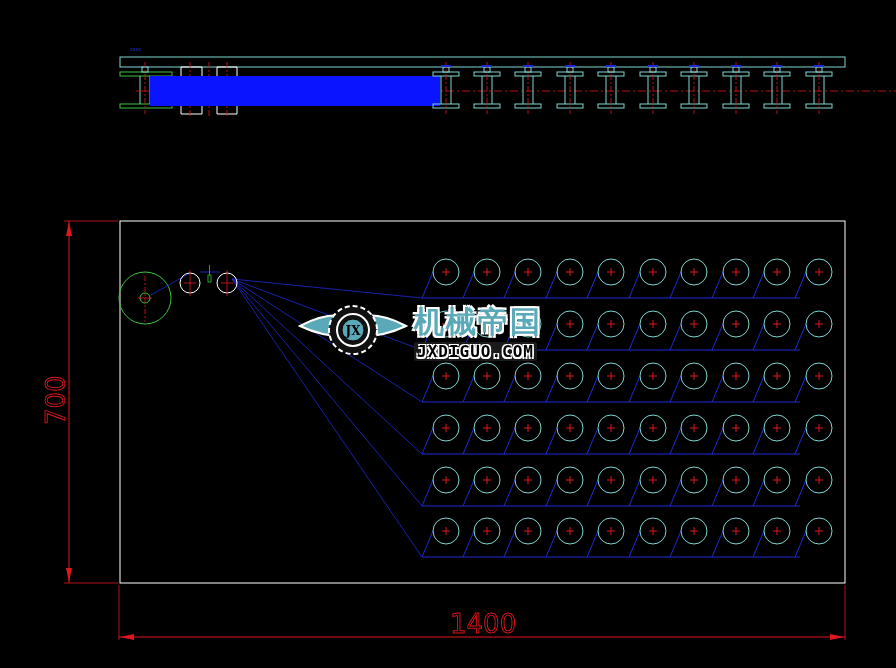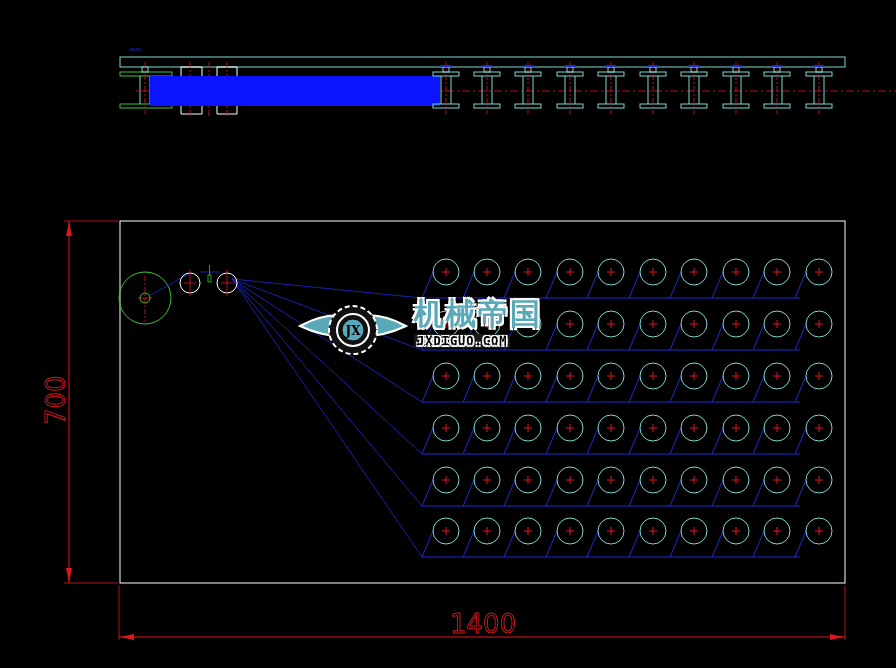--- a/index.html
+++ b/index.html
@@ -1,22 +1,22 @@
 <!DOCTYPE html>
 <html><head>
 <meta charset="utf-8">
 <style>
   html, body { margin: 0; padding: 0; background: #000; }
   body { width: 896px; height: 668px; overflow: hidden; position: relative; font-family: "DejaVu Sans", sans-serif; }
   #canvas { position: absolute; left: 0; top: 0; width: 896px; height: 668px; }
   .dim-text { font-family: "DejaVu Sans", sans-serif; fill: none; stroke: #e0161d; stroke-width: 0.9; }
-  .logo { position: absolute; left: 298px; top: 288px; width: 300px; height: 70px; }
+  .logo { position: absolute; left: 298px; top: 296px; width: 300px; height: 70px; }
   .logo-cn { position: absolute; left: 116px; top: 6px; font-family: "DejaVu Sans", sans-serif; font-weight: bold; font-size: 30px; color: #5aa9b8; letter-spacing: 2px;
     text-shadow: -2px -2px 0 #fff, 2px -2px 0 #fff, -2px 2px 0 #fff, 2px 2px 0 #fff, 0 0 4px #000; }
-  .logo-en { position: absolute; left: 116px; top: 46px; font-family: "DejaVu Sans Mono", monospace; font-weight: bold; font-size: 12px; color: #000; letter-spacing: 1px;
+  .logo-en { position: absolute; left: 116px; top: 46px; font-family: "DejaVu Sans Mono", monospace; font-weight: bold; font-size: 16px; color: #000; letter-spacing: 1px;
     text-shadow: -1.5px -1.5px 0 #fff, 1.5px -1.5px 0 #fff, -1.5px 1.5px 0 #fff, 1.5px 1.5px 0 #fff; background: #1a1a1a; padding: 0 3px; border-radius: 2px; }
   .small-label { position: absolute; font-family: "DejaVu Sans", sans-serif; font-size: 4px; color: #2b3bff; }
 </style>
 </head>
 <body>
 
 <svg id="canvas" viewBox="0 0 896 668" xmlns="http://www.w3.org/2000/svg">
 
   <g>
 

